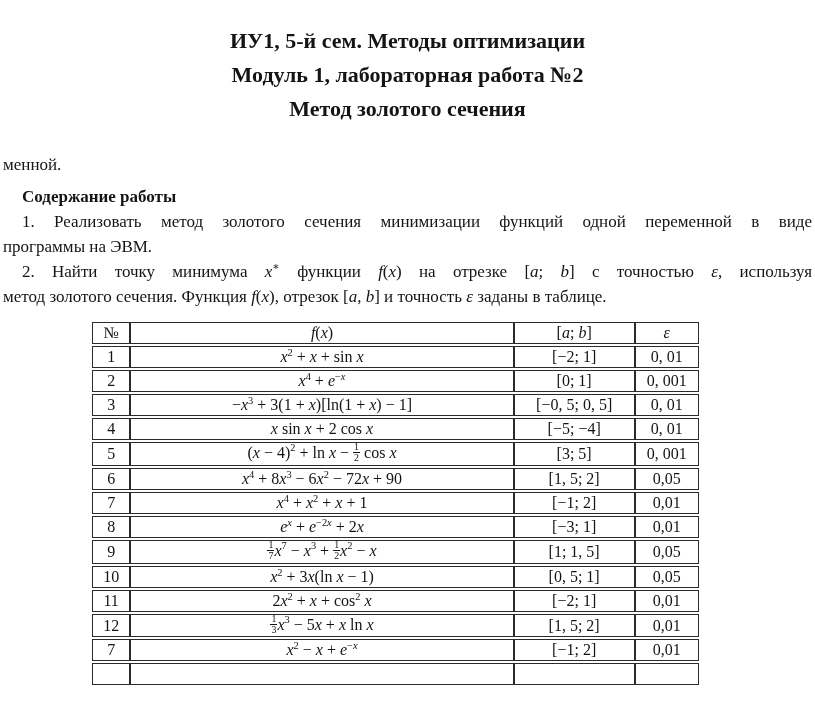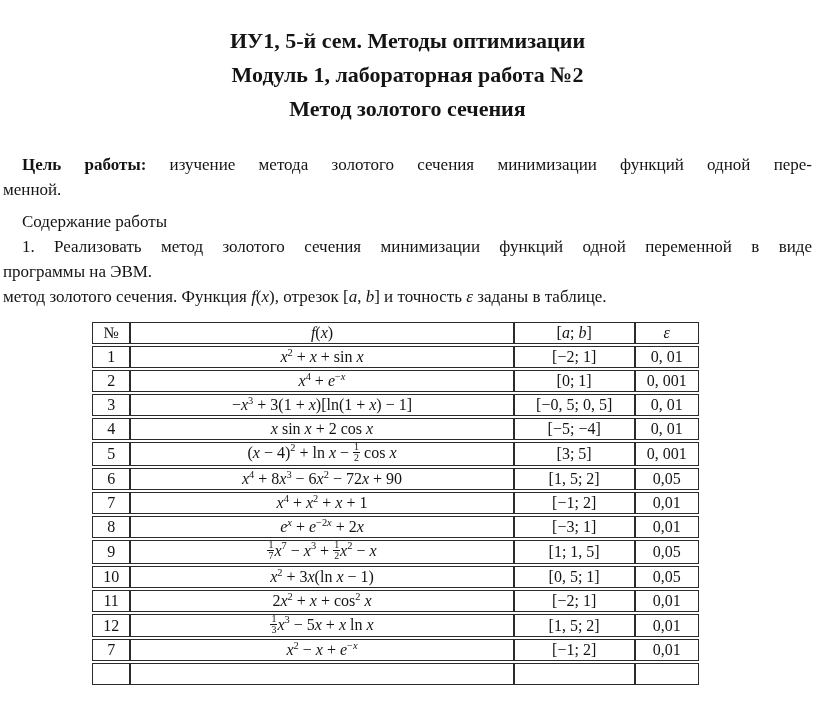--- a/index.html
+++ b/index.html
@@ -15,21 +15,21 @@
   .titles{margin-top:24px;text-align:center;}
   .t-line{font-weight:bold;font-size:22px;line-height:34px;}
   .sub-line{font-size:16px;line-height:22px;margin-top:-2px;}
   
   .para{margin:0 3px;font-size:17px;line-height:25px;}
   .goal{margin-top:26px;}
   .jline{display:block;text-align:justify;text-align-last:justify;white-space:nowrap;}
   .jline{white-space:normal;}
   .nline{display:block;text-align:left;}
   .ind{text-indent:19px;}
-  .heading{margin:7px 3px 0 3px;font-size:17px;line-height:25px;font-weight:normal;text-indent:19px;}
+  .heading{margin:7px 3px 0 3px;font-size:17px;line-height:25px;font-weight:bold;text-indent:19px;}
   .para i, .heading i{font-family:"Liberation Serif","DejaVu Serif",serif;}
   sup{font-size:0.65em;line-height:0;}
   
   table.variants{
     margin:11px 0 0 92px;
     border-collapse:separate;
     border-spacing:0 2px;
     table-layout:fixed;
     width:607px;
     font-size:16px;
@@ -59,32 +59,32 @@
 
 <div class="page">
 
   <div class="titles">
     <div class="t-line">ИУ1, 5-й сем. Методы оптимизации</div>
     <div class="t-line">Модуль 1, лабораторная работа №2</div>
     <div class="t-line">Метод золотого сечения</div>
   </div>
 
   <div class="para goal">
-    <span class="jline ind"><b>Цель работы:</b> изучение метода золотого сечения минимизации функций одной пере-</span>
     <span class="nline">менной.</span>
   </div>
 
   <div class="heading">Содержание работы</div>
 
   <div class="para">
     <span class="jline ind">1. Реализовать метод золотого сечения минимизации функций одной переменной в виде</span>
     <span class="nline">программы на ЭВМ.</span>
   </div>
 
   <div class="para">
+    <span class="jline ind">2. Найти точку минимума <i>x</i><sup>∗</sup> функции <i>f</i>(<i>x</i>) на отрезке [<i>a</i>; <i>b</i>] с точностью <i>ε</i>, используя</span>
     <span class="nline">метод золотого сечения. Функция <i>f</i>(<i>x</i>), отрезок [<i>a</i>, <i>b</i>] и точность <i>ε</i> заданы в таблице.</span>
   </div>
 
   <table class="variants">
     <colgroup>
       <col class="c-num">
         <col class="c-fx">
         <col class="c-ab">
         <col class="c-eps">
     </colgroup>

